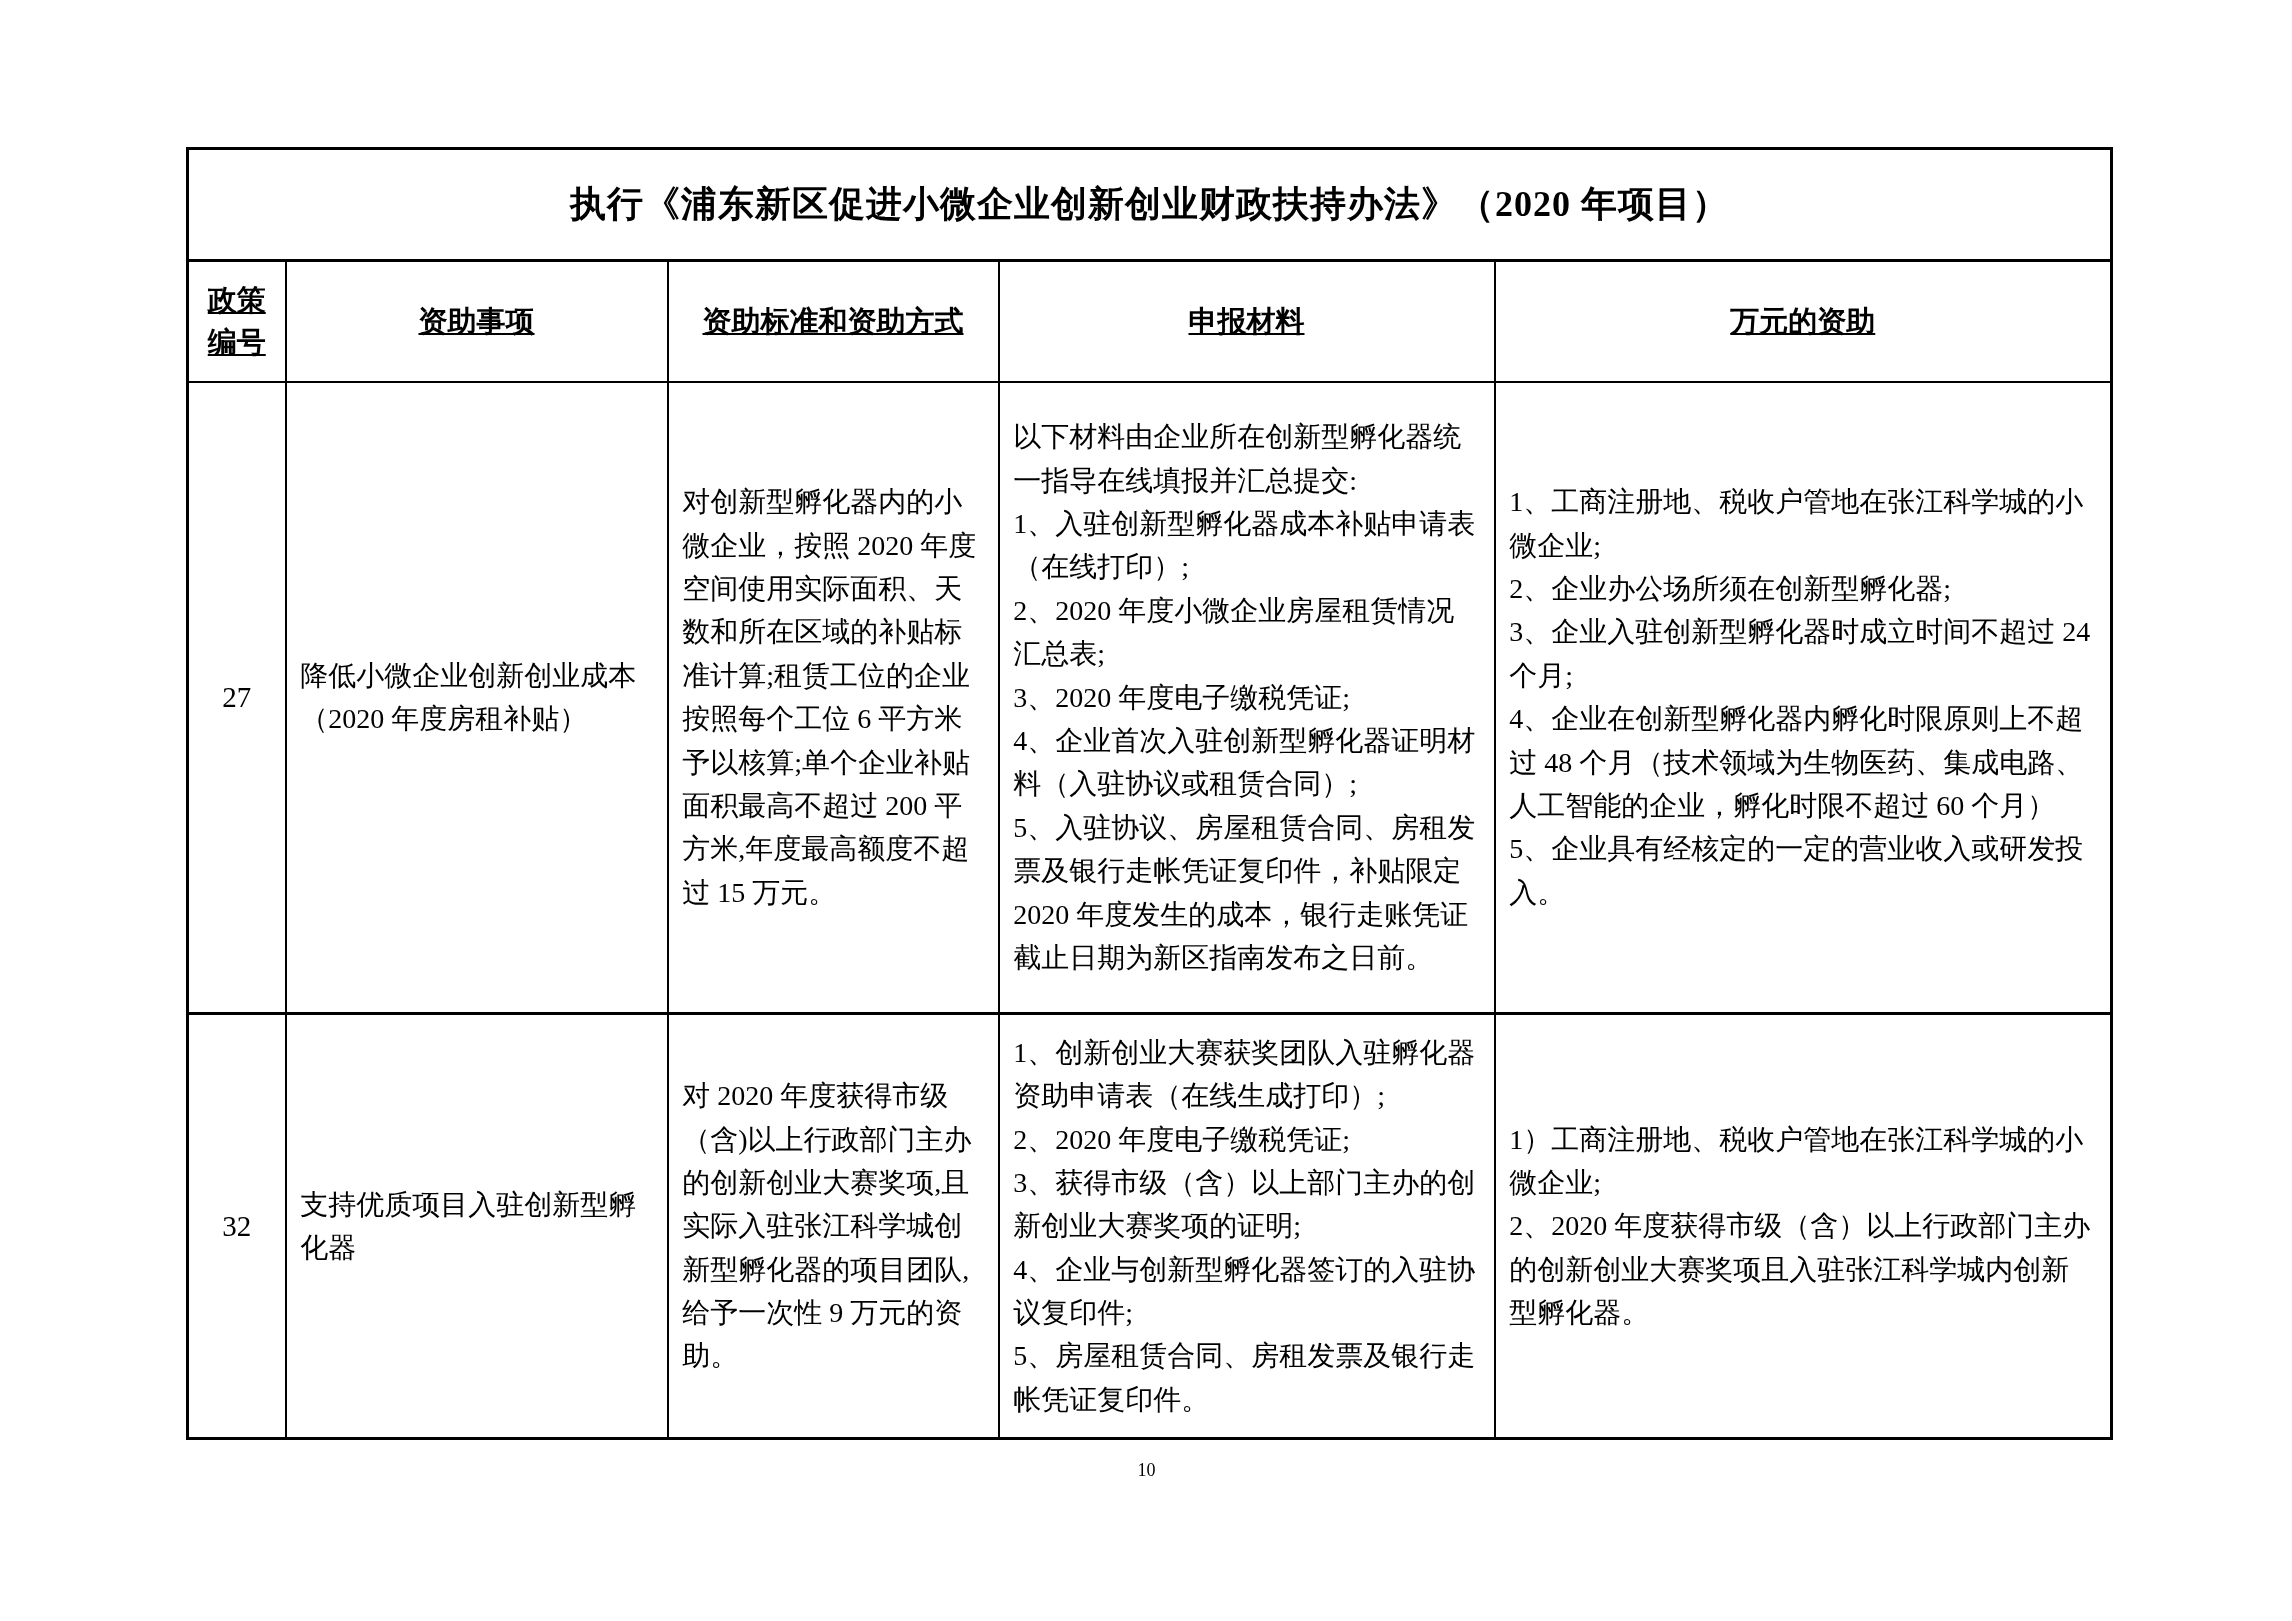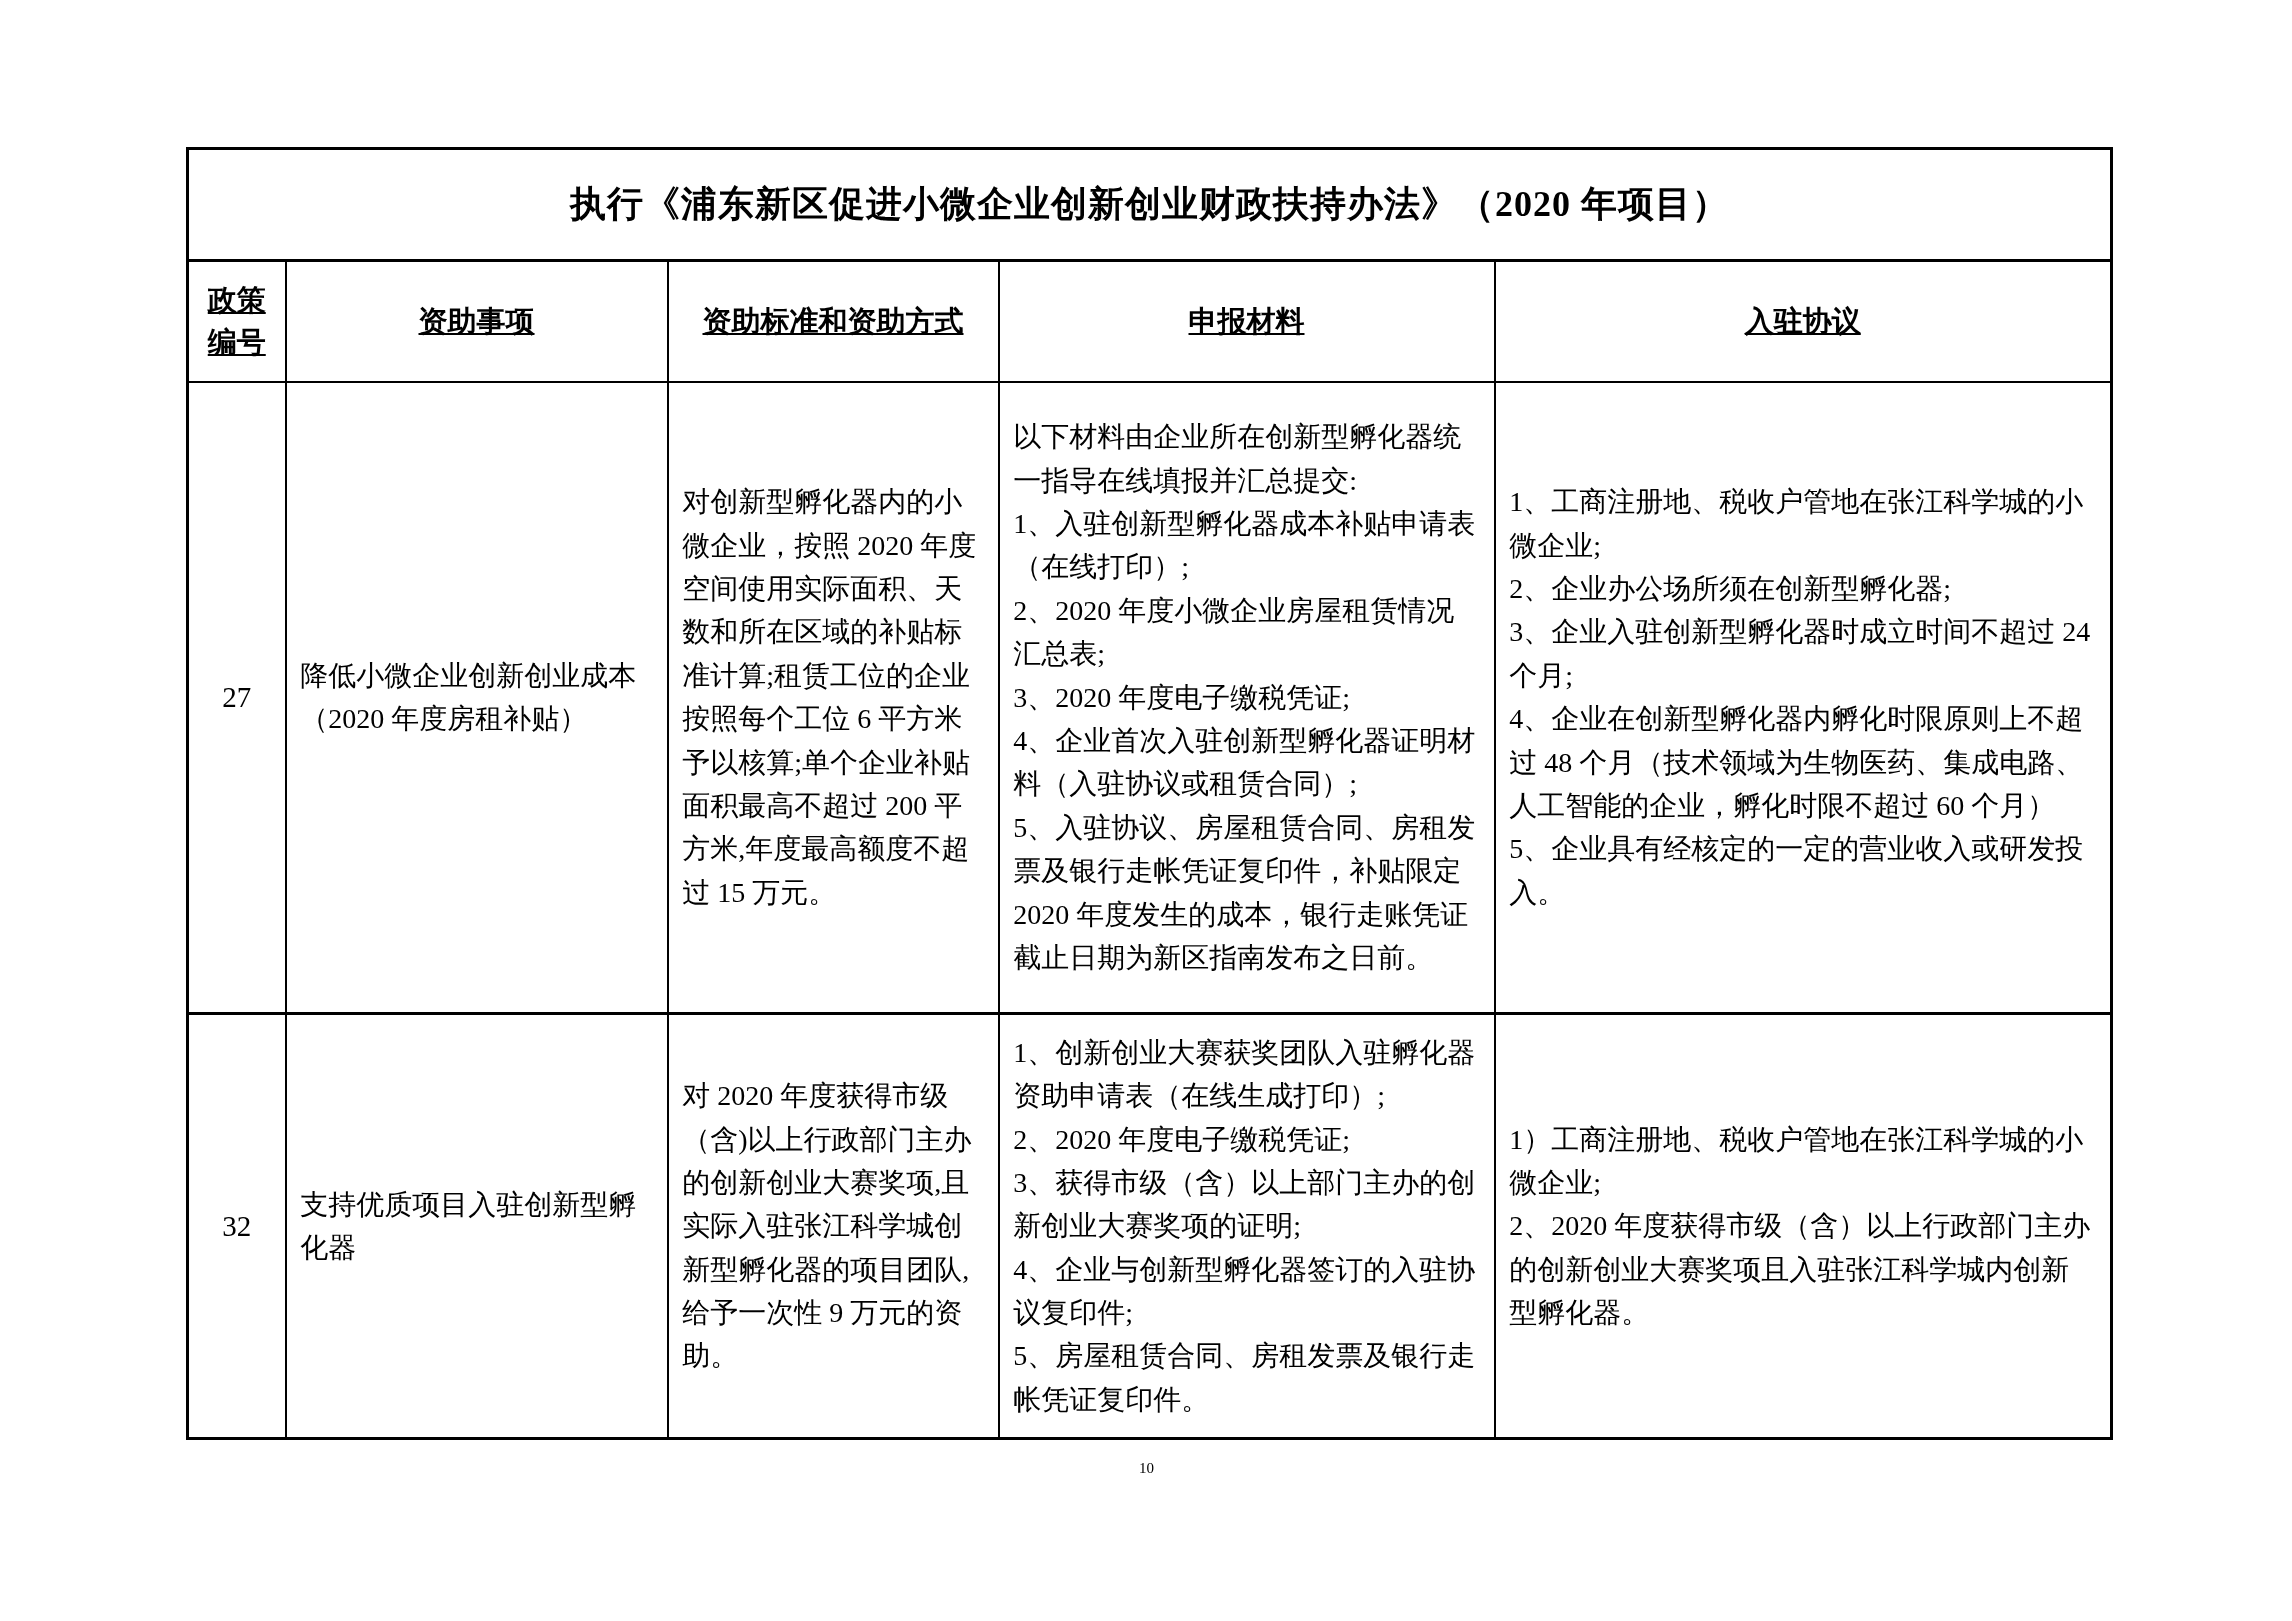--- a/index.html
+++ b/index.html
@@ -65,21 +65,21 @@
     padding: 9.8px 13.7px;
     white-space: pre-line;
     text-align: left;
   }
   .page-number {
     position: absolute;
     left: 0;
     top: 1460px;
     width: 2293px;
     text-align: center;
-    font-size: 15px;
+    font-size: 18px;
     font-family: "Liberation Serif", "DejaVu Serif", serif;
   }
 </style>
 </head>
 <body>
 
 <div class="page">
 
   <table class="policy-table">
     <colgroup>
@@ -94,21 +94,21 @@
         <tr class="title-row">
       <td colspan="5">执行《浦东新区促进小微企业创新创业财政扶持办法》（2020 年项目）</td>
     </tr>
 
     <tr class="header-row">
       <th>政策
 编号</th>
       <th>资助事项</th>
       <th>资助标准和资助方式</th>
       <th>申报材料</th>
-      <th>入驻协议</th>
+      <th>万元的资助</th>
     </tr>
 
     <tr class="data-row-1">
       <td class="cell-num">27</td>
       <td class="cell-text">降低小微企业创新创业成本（2020 年度房租补贴）</td>
       <td class="cell-text">对创新型孵化器内的小微企业，按照 2020 年度空间使用实际面积、天数和所在区域的补贴标准计算;租赁工位的企业按照每个工位 6 平方米予以核算;单个企业补贴面积最高不超过 200 平方米,年度最高额度不超过 15 万元。</td>
       <td class="cell-text">以下材料由企业所在创新型孵化器统一指导在线填报并汇总提交:
 1、入驻创新型孵化器成本补贴申请表（在线打印）;
 2、2020 年度小微企业房屋租赁情况汇总表;
 3、2020 年度电子缴税凭证;

